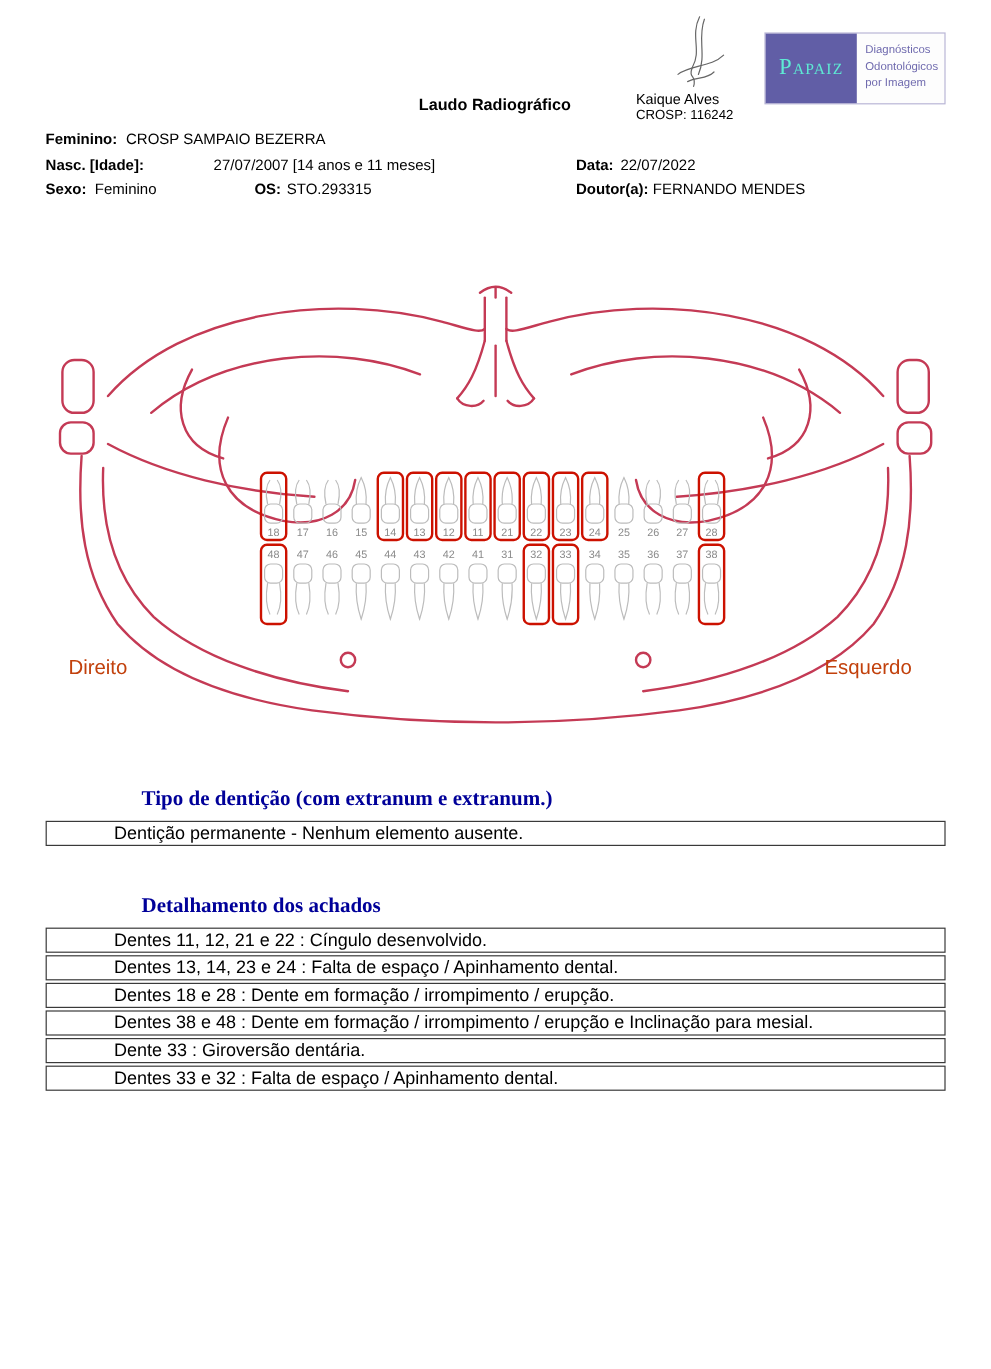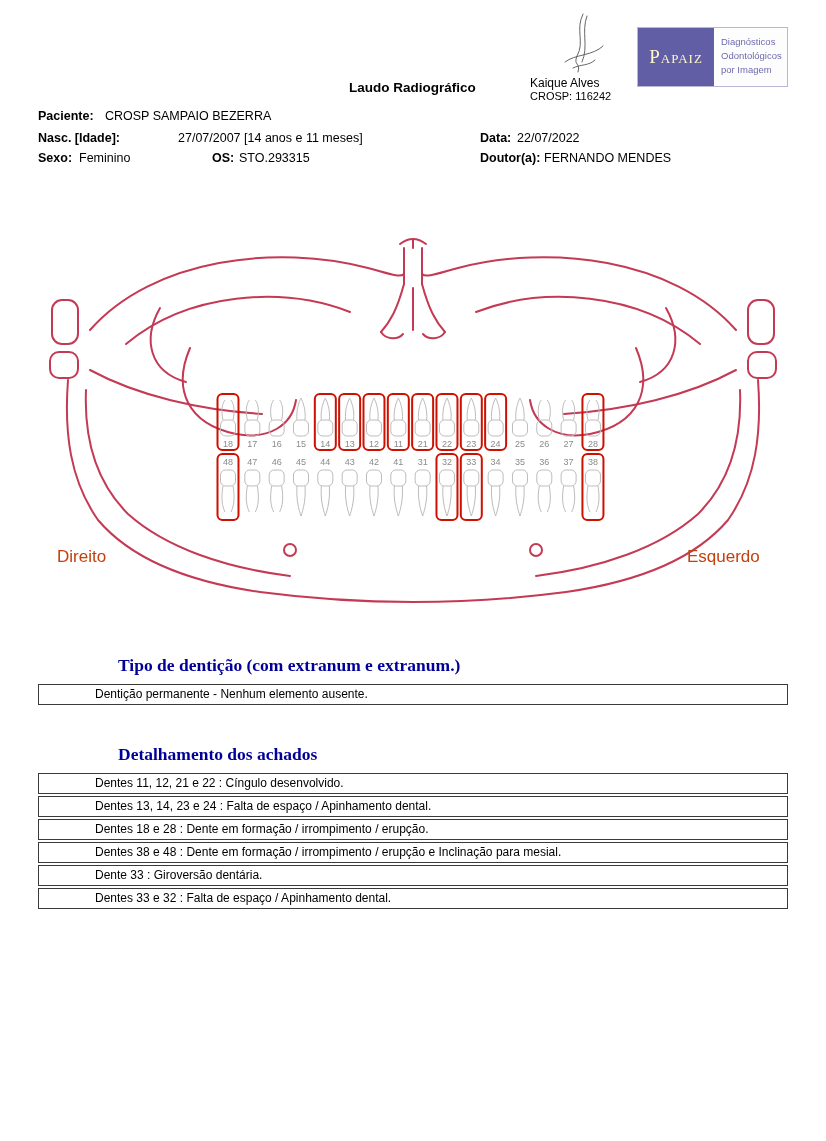--- a/index.html
+++ b/index.html
@@ -12,37 +12,37 @@
   .report-title { font-size:13.5px; font-weight:bold; }
   .info { font-size:12.5px; }
   .signer { width:110px; text-align:left; }
   .signer-name { font-size:12px; }
   .signer-crosp { font-size:11px; }
   .logo {
     display:flex; border:1px solid #b9b6d6; box-sizing:border-box;
     width:151px; height:60px; background:#fdfdfd;
   }
   .logo-purple {
-    width:76px; height:100%; background:#615ea6; color:#fef9c3;
+    width:76px; height:100%; background:#615ea6; color:#5eead4;
     display:flex; align-items:center; justify-content:center;
     font-family:"Liberation Serif", serif; font-size:19px;
     font-variant:small-caps; letter-spacing:1px;
   }
   .logo-tagline {
     flex:1; padding:7px 4px 0 7px; color:#6f6aae; font-size:9.5px; line-height:1.45;
   }
   .sec-title {
     position:absolute; left:118px;
     font-family:"Liberation Serif", serif; font-weight:bold;
     font-size:17.5px; color:#000099;
   }
   .tbl { position:absolute; left:38px; width:750px; }
   .trow {
     box-sizing:border-box; border:1px solid #3a3a3a; height:21px; line-height:19px;
-    padding-left:56px; margin-bottom:2px; font-size:12px; background:#fff;
+    padding-left:56px; margin-bottom:2px; font-size:15px; background:#fff;
   }
   .side-label { position:absolute; font-size:17px; color:#c2410c; }
 </style>
 </head>
 <body>
 
 <div class="page">
 
   <div class="abs report-title" style="left:349px; top:80px;">Laudo Radiográfico</div>
 
@@ -59,21 +59,21 @@
     <div class="signer-crosp">CROSP: 116242</div>
   </div>
 
   <div class="abs logo" style="left:637px; top:27px;">
     <div class="logo-purple">
       <span>Papaiz</span>
     </div>
     <div class="logo-tagline">Diagnósticos Odontológicos por Imagem</div>
   </div>
 
-  <div class="abs info b" style="left:38px; top:109px;">Paciente:</div>
+  <div class="abs info b" style="left:38px; top:109px;">Feminino:</div>
   <div class="abs info" style="left:105px; top:109px;">CROSP SAMPAIO BEZERRA</div>
 
   <div class="abs info b" style="left:38px; top:131px;">Nasc. [Idade]:</div>
   <div class="abs info" style="left:130px; top:131px;margin-left:48px;">27/07/2007  [14 anos e 11 meses]</div>
   <div class="abs info b" style="left:480px; top:131px;">Data:</div>
   <div class="abs info" style="left:517px; top:131px;">22/07/2022</div>
 
   <div class="abs info b" style="left:38px; top:151px;">Sexo:</div>
   <div class="abs info" style="left:79px; top:151px;">Feminino</div>
   <div class="abs info b" style="left:212px; top:151px;">OS:</div>

